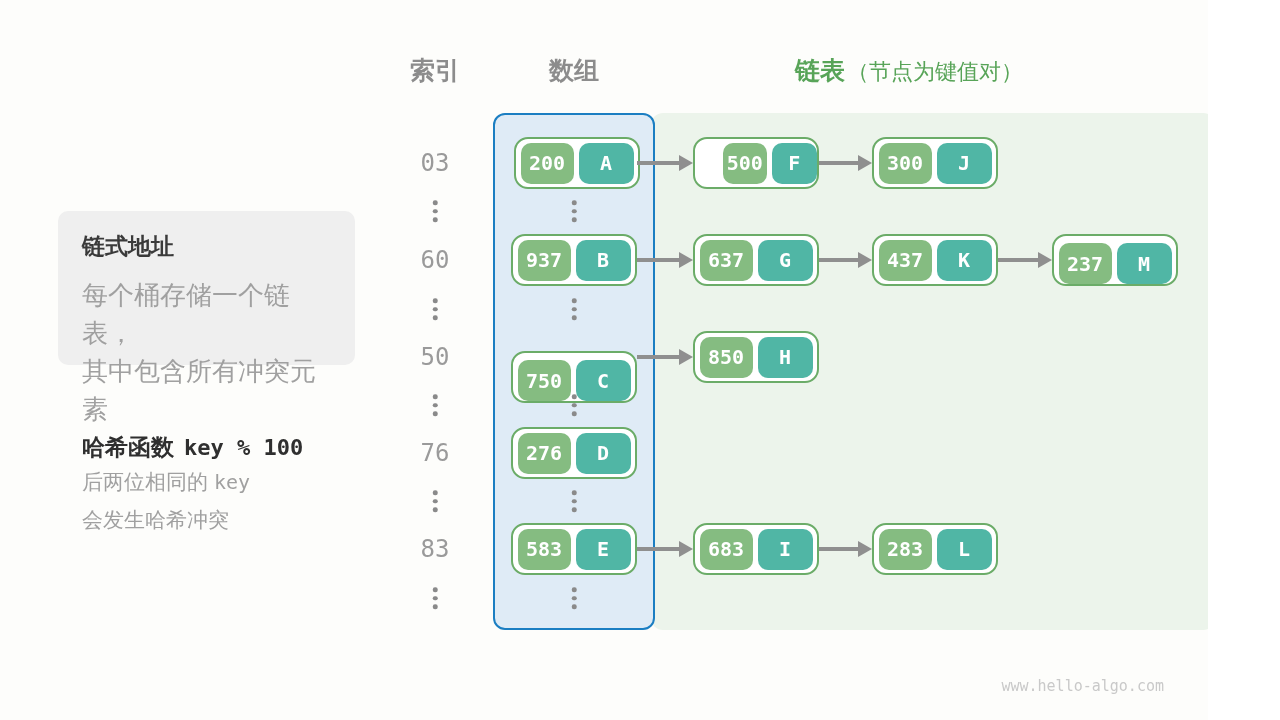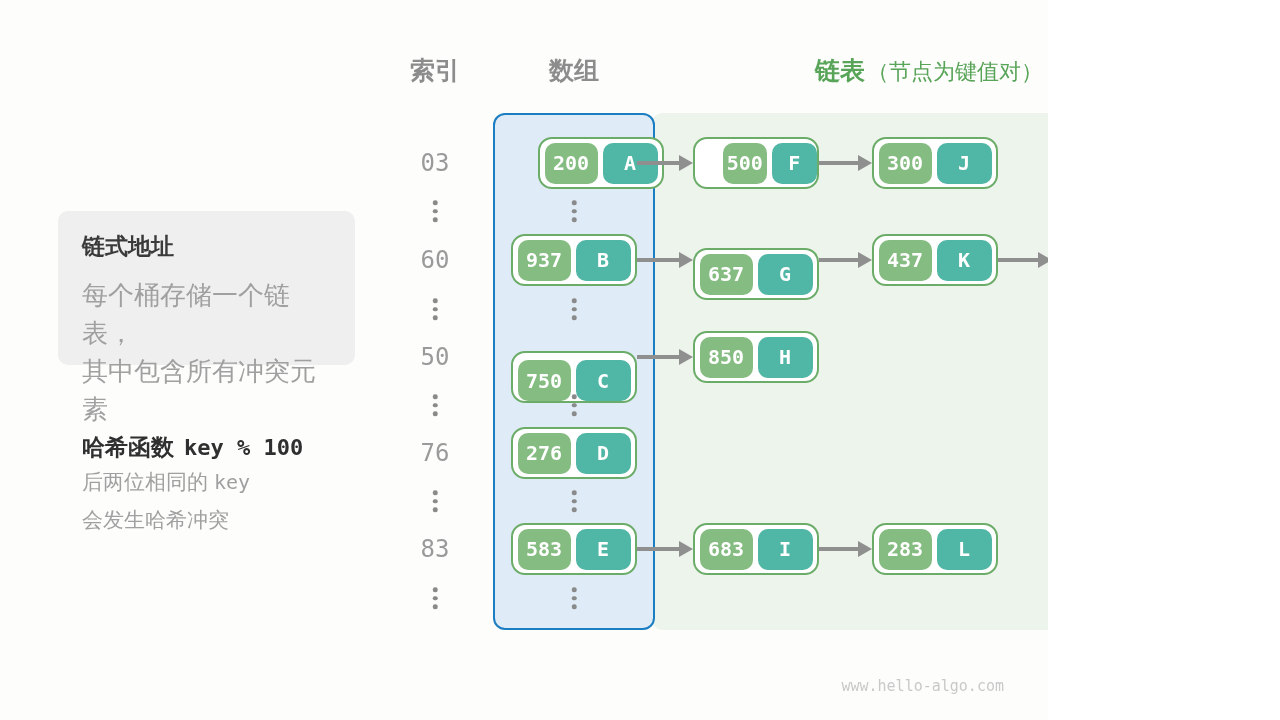--- a/index.html
+++ b/index.html
@@ -14,27 +14,27 @@
     --panel-gray:#efefef;
     --dark-text:#3a3a3a;
     --gray-text:#a0a0a0;
     --arrow-gray:#8f8f8f;
     --dot-gray:#9a9a9a;
     --watermark:#c9c9c9;
   }
   html,body{margin:0;padding:0;}
   body{font-family:"Liberation Sans",sans-serif;}
   #stage{
-    position:relative;width:1048px;height:720px;overflow:hidden;
+    position:relative;width:1208px;height:720px;overflow:hidden;
     background:#fdfdfb;
   }
   .hdr{position:absolute;top:54px;font-size:25px;font-weight:bold;color:var(--header-gray);}
   .hdr-center{transform:translateX(-50%);}
   .hdr-list-wrap{position:absolute;top:54px;left:795px;display:flex;align-items:baseline;color:var(--header-green);white-space:nowrap;}
-  .hdr-list-main{font-size:25px;font-weight:bold;margin-left:20px;}
+  .hdr-list-main{font-size:25px;font-weight:bold;}
   .hdr-list-note{font-size:22px;font-weight:normal;margin-left:2px;}
 
   .panel{
     position:absolute;left:58px;top:211px;width:297px;height:154px;
     background:var(--panel-gray);border-radius:10px;box-sizing:border-box;
     padding:20px 24px;
   }
   .panel-title{font-size:23px;font-weight:bold;color:var(--dark-text);margin-bottom:14px;}
   .panel-line{font-size:26px;color:var(--gray-text);line-height:38px;}
 
@@ -117,21 +117,21 @@
       <span>后两位相同的</span><span class="code">key</span>
     </div>
     <div class="hash-line">会发生哈希冲突</div>
   </div>
 
   <div class="region-green"></div>
   <div class="region-blue"></div>
 
   <div id="rows-layer">
       <div class="idx-label" style="left: 435px; top: 163px;">03</div>
-      <div class="node" style="left: 538px; top: 137px;">
+      <div class="node" style="left: 514px; top: 137px;">
         <div class="cell key">200</div>
         <div class="cell val">A</div>
       </div>
       <div class="node" style="left: 693px; top: 137px; padding-left: 28px;">
         <div class="cell key">500</div>
         <div class="cell val">F</div>
       </div>
       <div class="node" style="left: 872px; top: 137px;">
         <div class="cell key">300</div>
         <div class="cell val">J</div>
@@ -152,21 +152,21 @@
       <div class="dots" style="left: 574px; top: 211px;">
         <i></i>
         <i></i>
         <i></i>
       </div>
       <div class="idx-label" style="left: 435px; top: 260px;">60</div>
       <div class="node" style="left: 511px; top: 234px;">
         <div class="cell key">937</div>
         <div class="cell val">B</div>
       </div>
-      <div class="node" style="left: 693px; top: 248px;">
+      <div class="node" style="left: 693px; top: 234px;">
         <div class="cell key">637</div>
         <div class="cell val">G</div>
       </div>
       <div class="node" style="left: 872px; top: 234px;">
         <div class="cell key">437</div>
         <div class="cell val">K</div>
       </div>
       <div class="node" style="left: 1052px; top: 234px; align-items: flex-end;">
         <div class="cell key">237</div>
         <div class="cell val">M</div>

